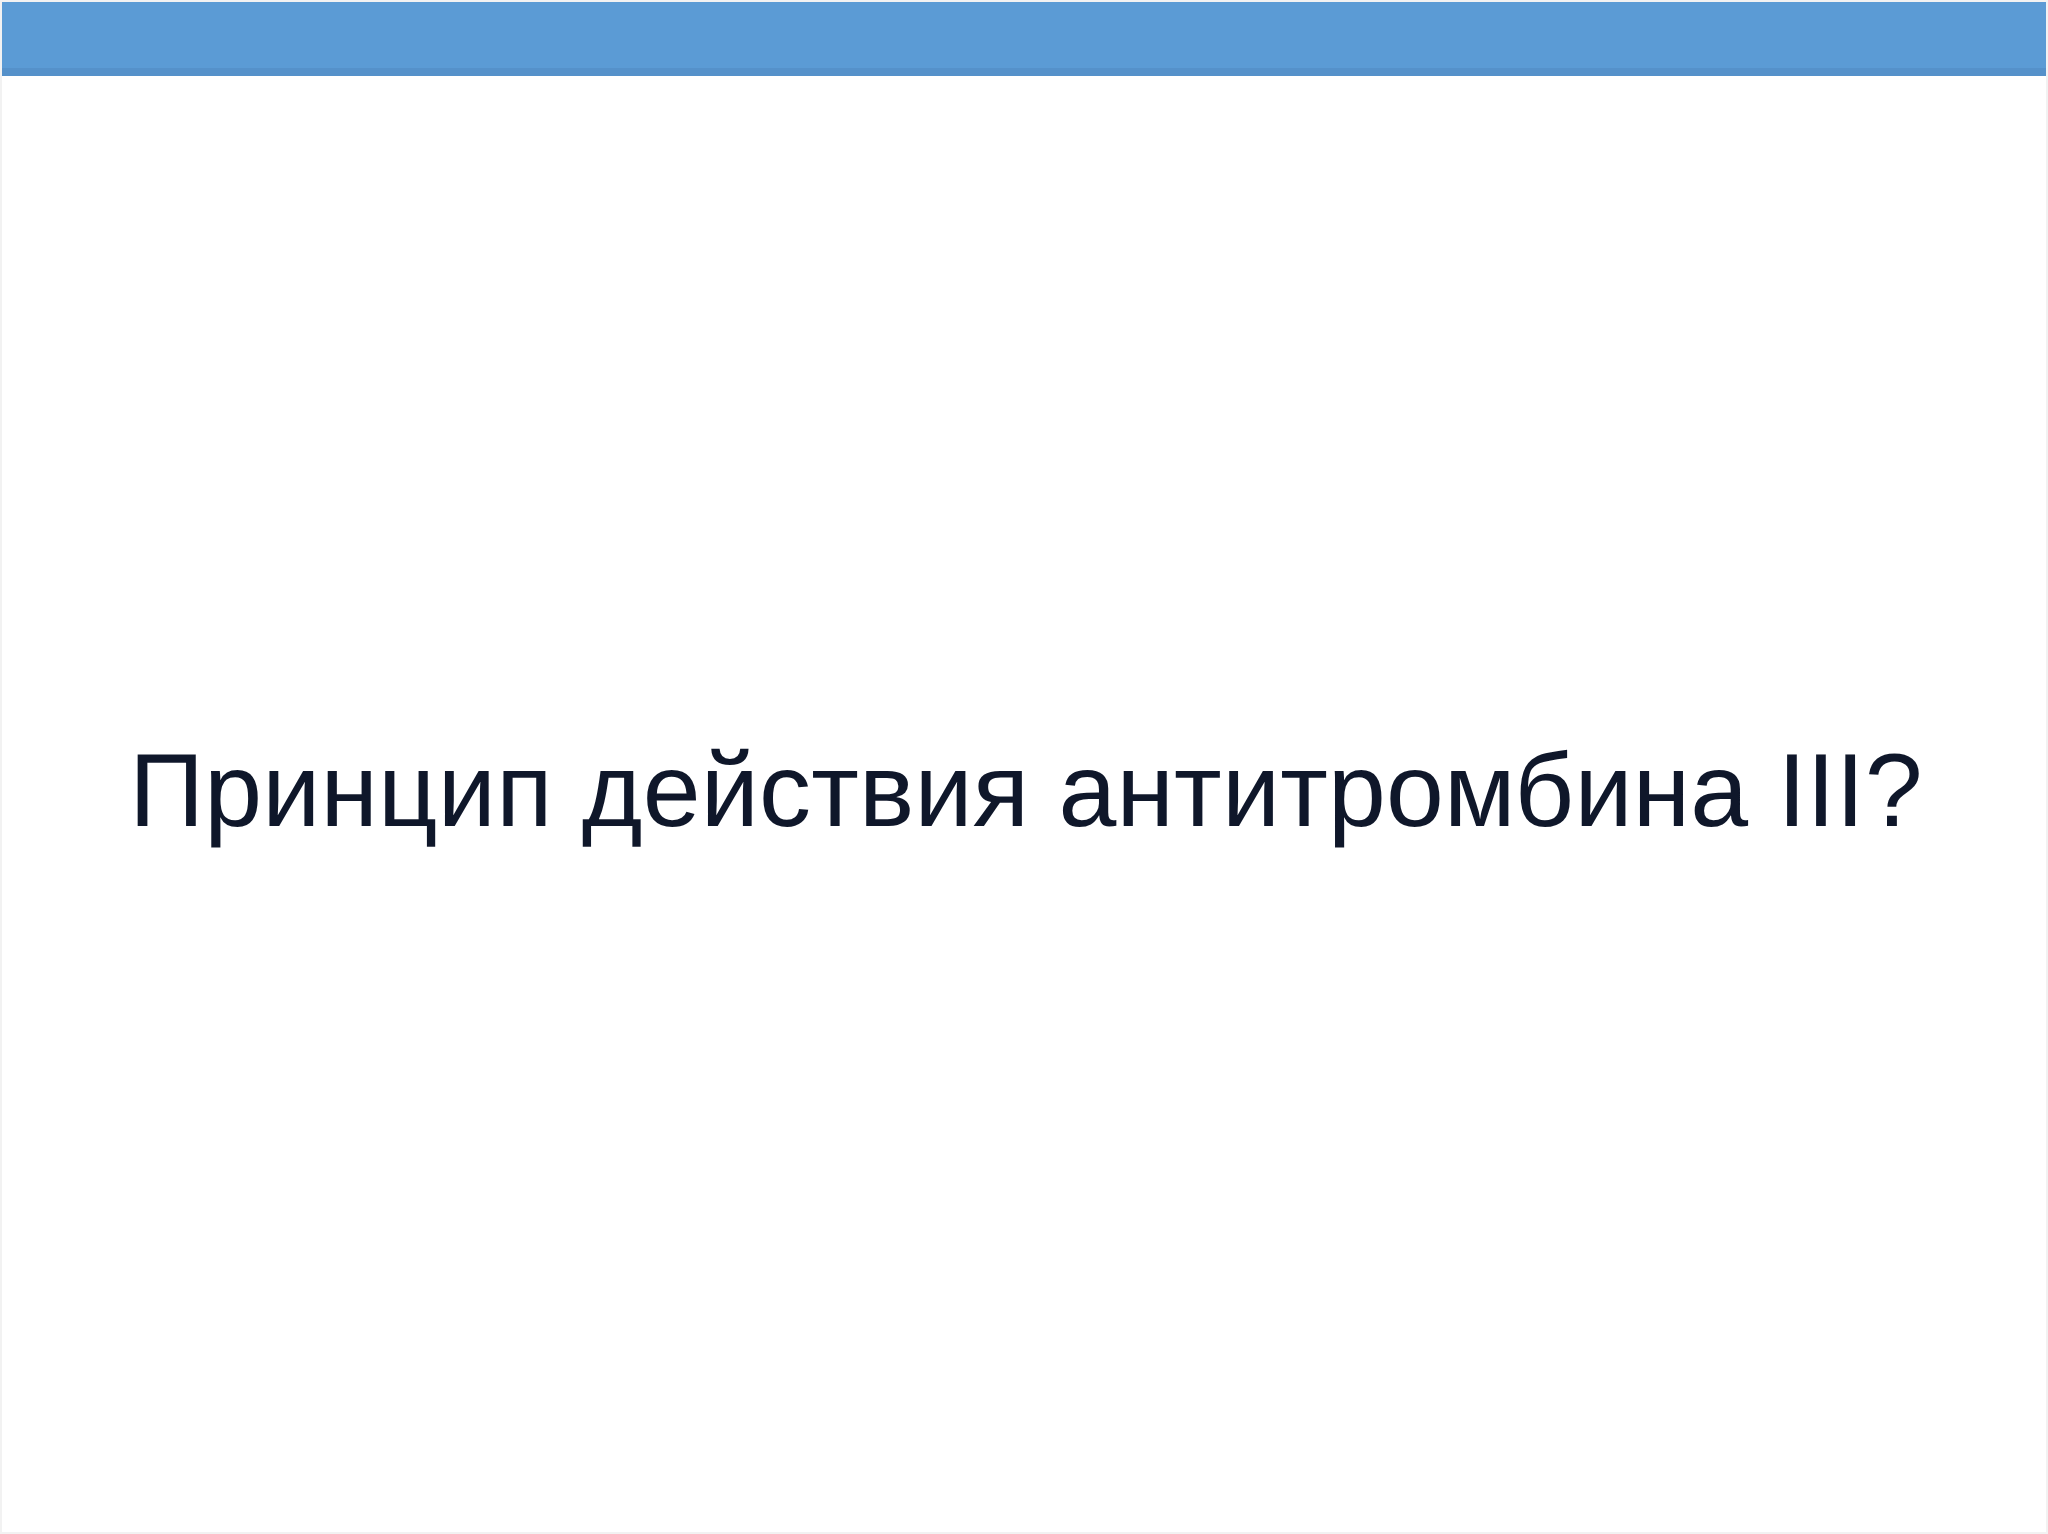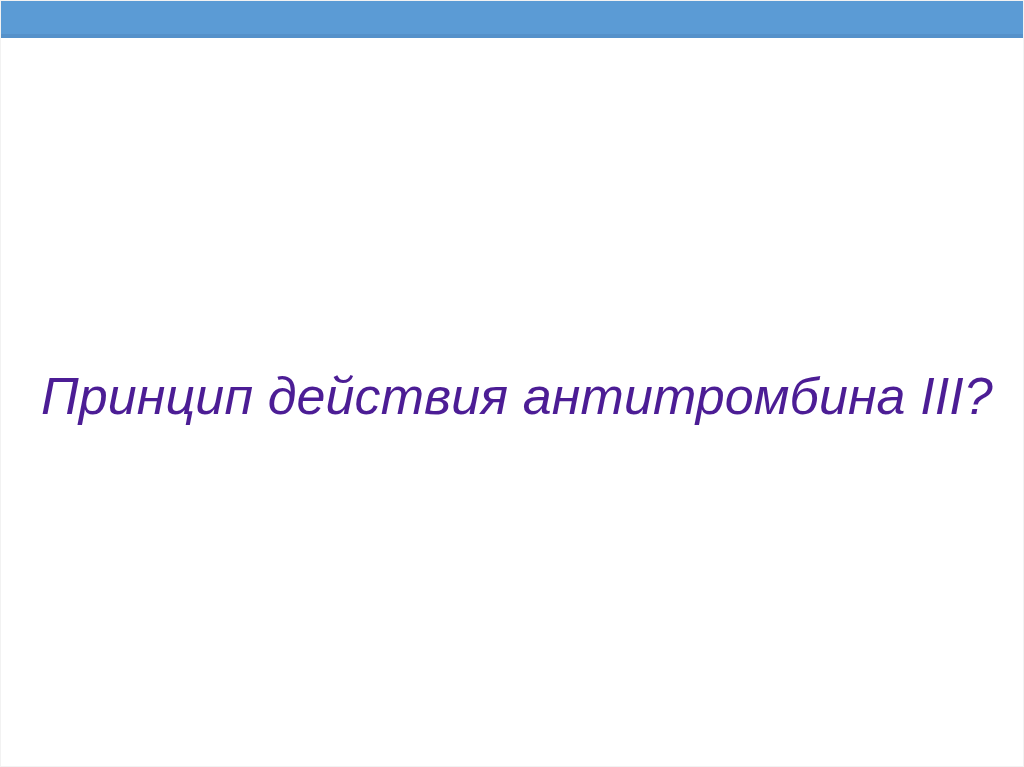--- a/index.html
+++ b/index.html
@@ -67,25 +67,24 @@
     margin: 0;
     padding: 0 40px;
     width: 100%;
     box-sizing: border-box;
     text-align: center;
     font-family: "Liberation Sans", sans-serif;
     font-weight: 400;
     font-size: 52px;
     line-height: 1.15;
     letter-spacing: 0.1px;
-    color: #4c1d95;
+    color: #0f172a;
     
     transform: translateY(-6px);
     white-space: nowrap;
-    font-style: italic;
   }
 </style>
 </head>
 <body>
 
 <div class="slide">
 
   <div class="top-band">
     <div class="top-band-edge"></div>
   </div>

